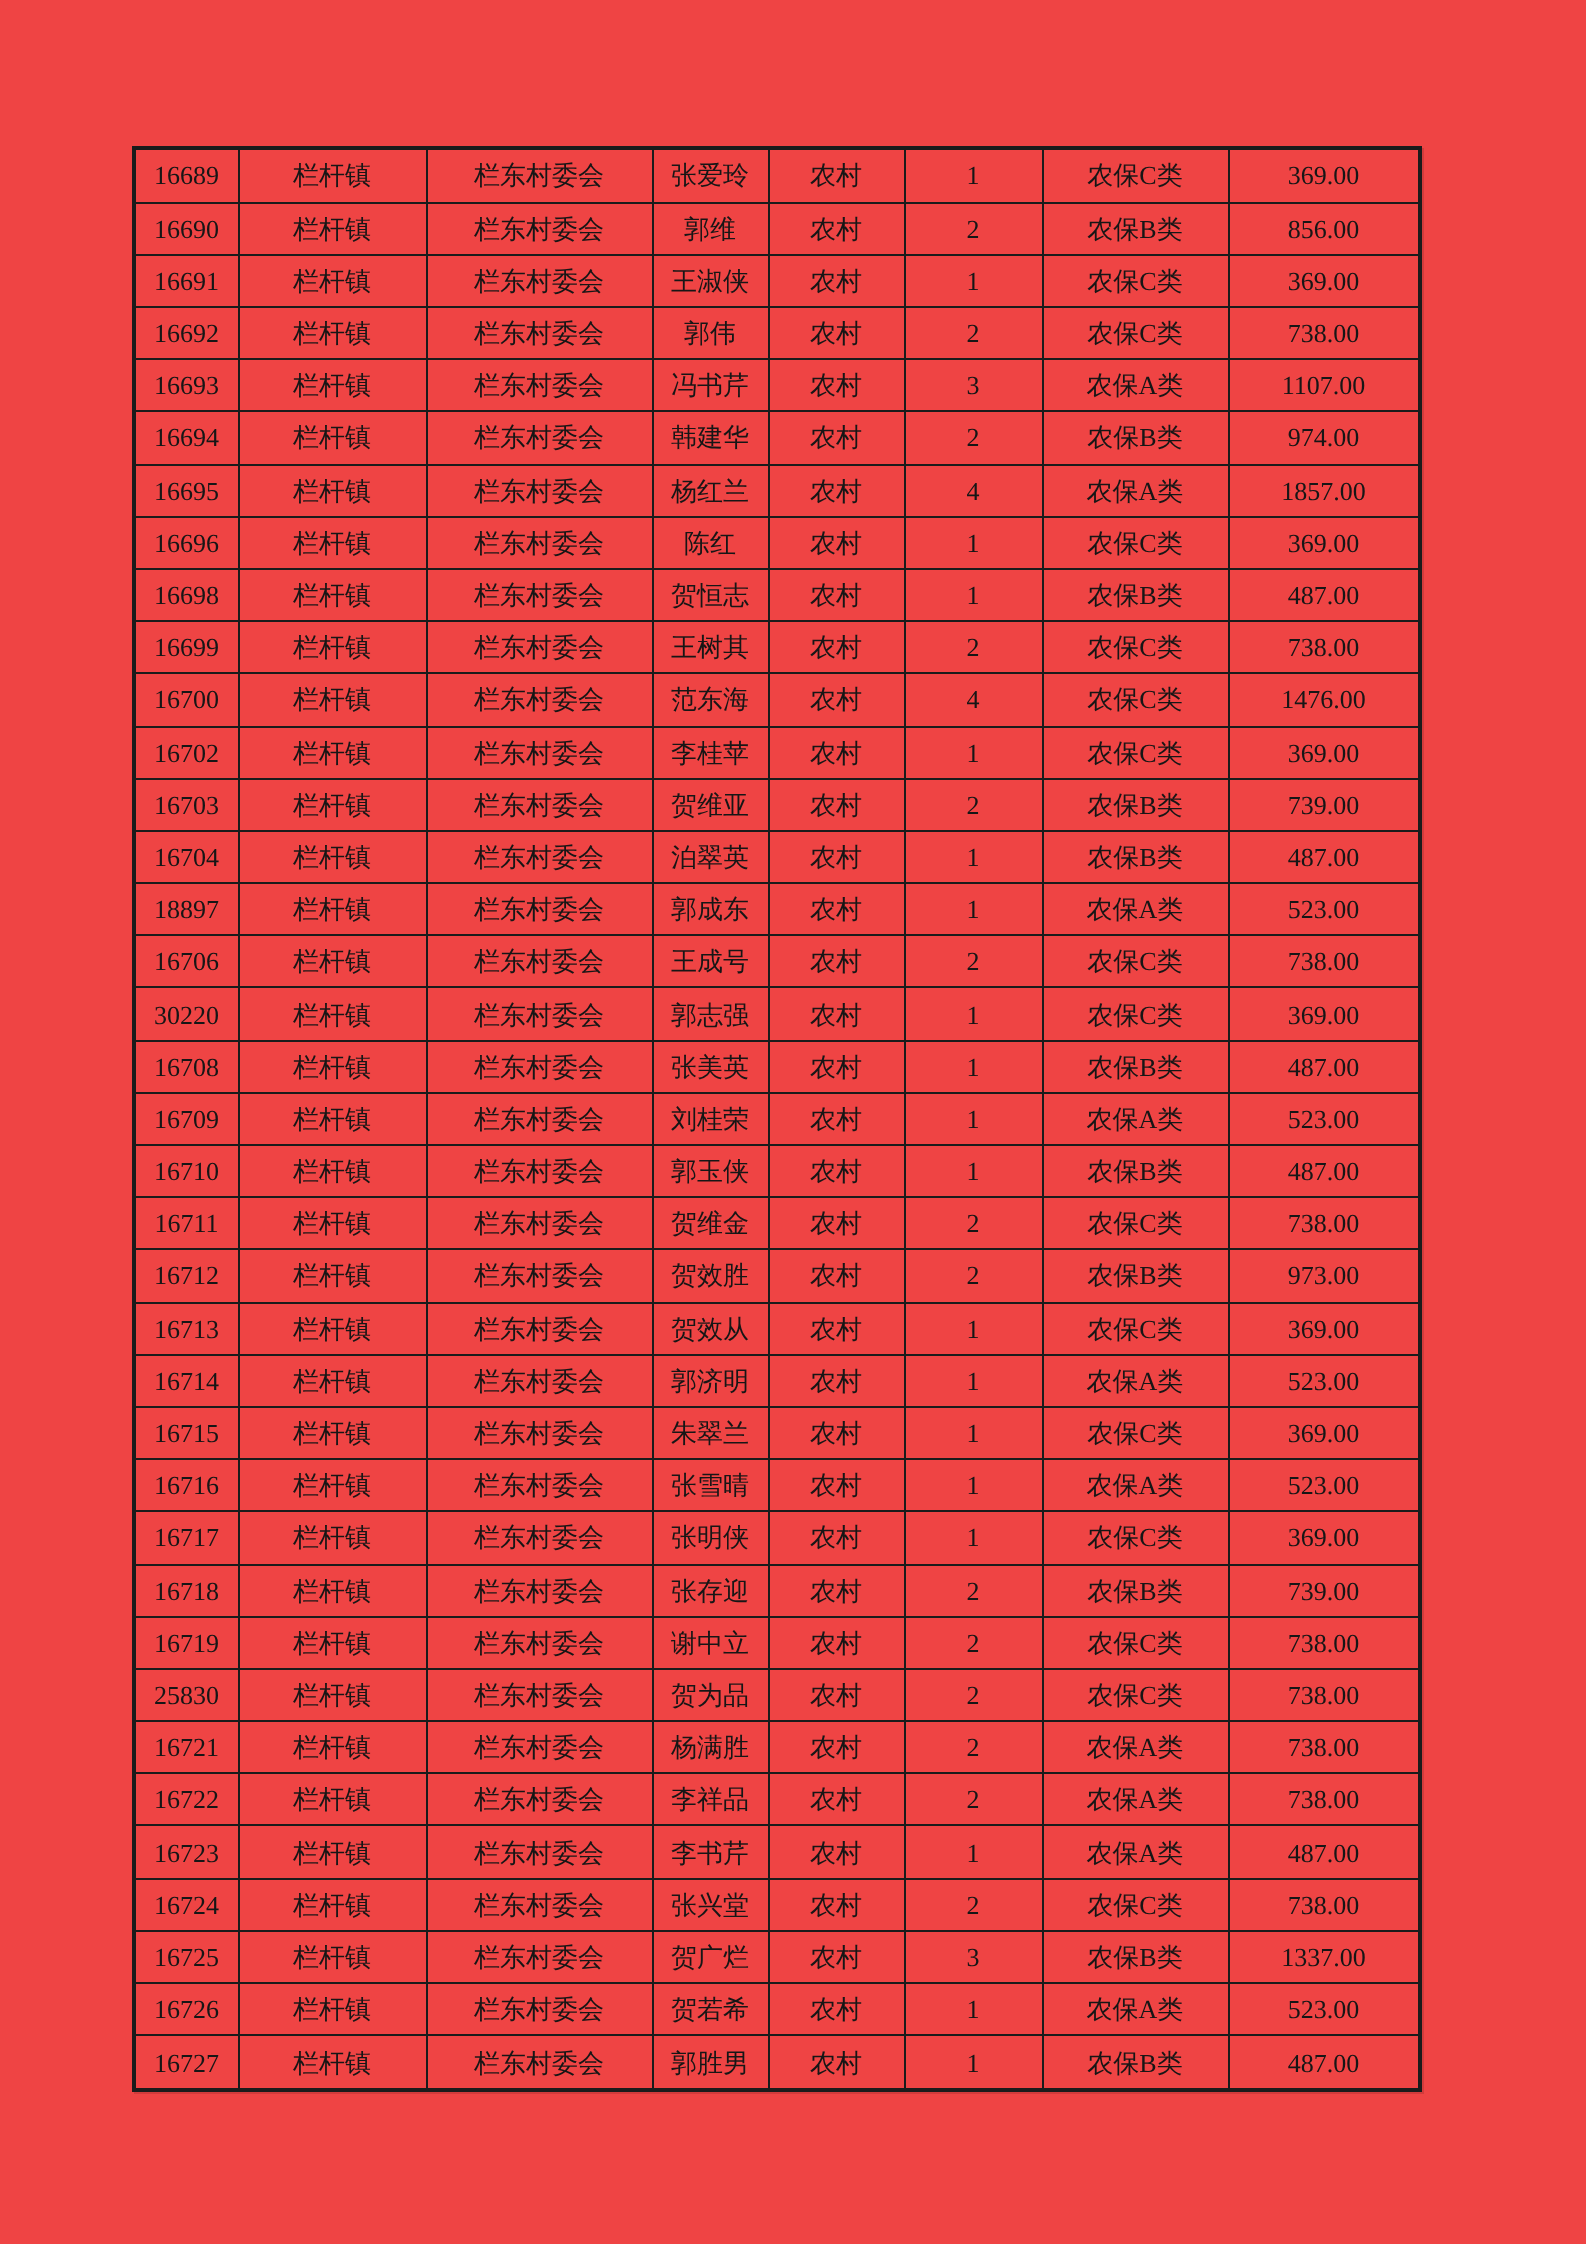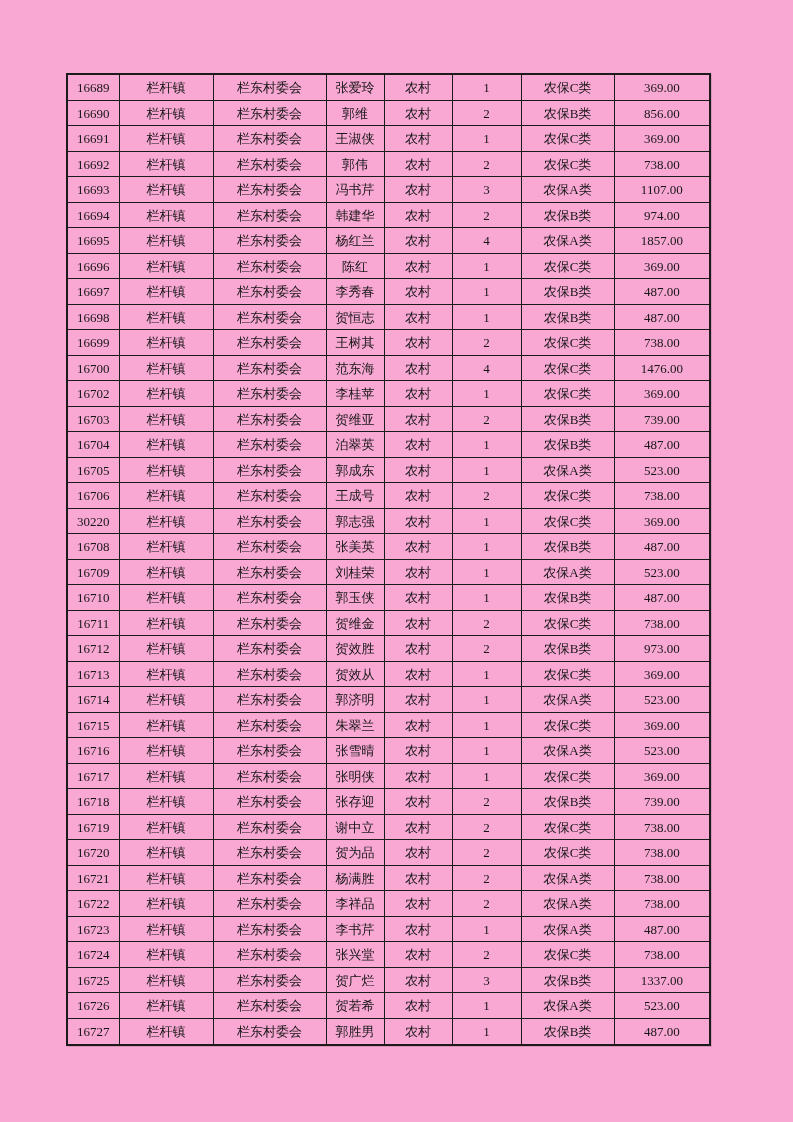--- a/index.html
+++ b/index.html
@@ -4,21 +4,21 @@
 <style>
   html, body {
     margin: 0;
     padding: 0;
     background: #ffffff;
   }
   .page {
     position: relative;
     width: 793px;
     height: 1122px;
-    background: #f9a8d4;
+    background: #ef4444;
     overflow: hidden;
     font-family: "Liberation Serif", "DejaVu Serif", serif;
   }
   table.payment-table {
     position: absolute;
     left: 66px;
     top: 73px;
     width: 643px;
     height: 973px;
     border-collapse: collapse;
@@ -137,30 +137,20 @@
           <td>16696</td>
           <td>栏杆镇</td>
           <td>栏东村委会</td>
           <td>陈红</td>
           <td>农村</td>
           <td>1</td>
           <td>农保C类</td>
           <td>369.00</td>
         </tr>
         <tr>
-          <td>16697</td>
-          <td>栏杆镇</td>
-          <td>栏东村委会</td>
-          <td>李秀春</td>
-          <td>农村</td>
-          <td>1</td>
-          <td>农保B类</td>
-          <td>487.00</td>
-        </tr>
-        <tr>
           <td>16698</td>
           <td>栏杆镇</td>
           <td>栏东村委会</td>
           <td>贺恒志</td>
           <td>农村</td>
           <td>1</td>
           <td>农保B类</td>
           <td>487.00</td>
         </tr>
         <tr>
@@ -207,21 +197,21 @@
           <td>16704</td>
           <td>栏杆镇</td>
           <td>栏东村委会</td>
           <td>泊翠英</td>
           <td>农村</td>
           <td>1</td>
           <td>农保B类</td>
           <td>487.00</td>
         </tr>
         <tr>
-          <td>16705</td>
+          <td>18897</td>
           <td>栏杆镇</td>
           <td>栏东村委会</td>
           <td>郭成东</td>
           <td>农村</td>
           <td>1</td>
           <td>农保A类</td>
           <td>523.00</td>
         </tr>
         <tr>
           <td>16706</td>
@@ -357,21 +347,21 @@
           <td>16719</td>
           <td>栏杆镇</td>
           <td>栏东村委会</td>
           <td>谢中立</td>
           <td>农村</td>
           <td>2</td>
           <td>农保C类</td>
           <td>738.00</td>
         </tr>
         <tr>
-          <td>16720</td>
+          <td>25830</td>
           <td>栏杆镇</td>
           <td>栏东村委会</td>
           <td>贺为品</td>
           <td>农村</td>
           <td>2</td>
           <td>农保C类</td>
           <td>738.00</td>
         </tr>
         <tr>
           <td>16721</td>

